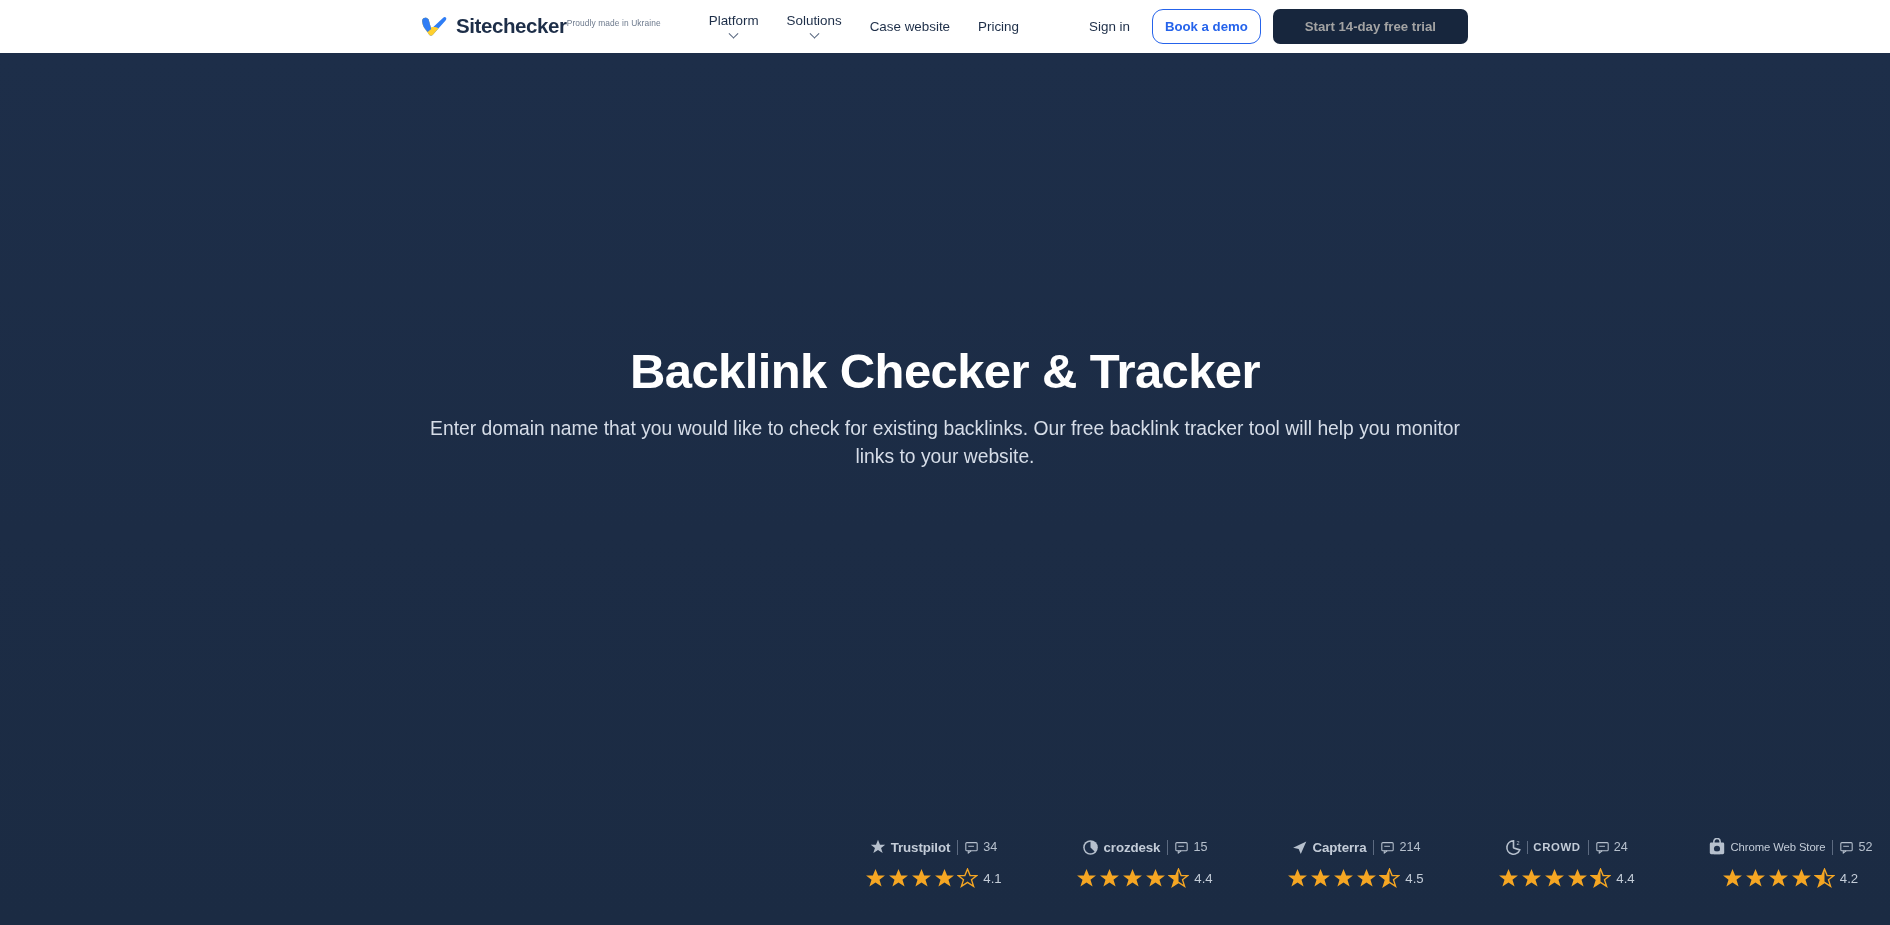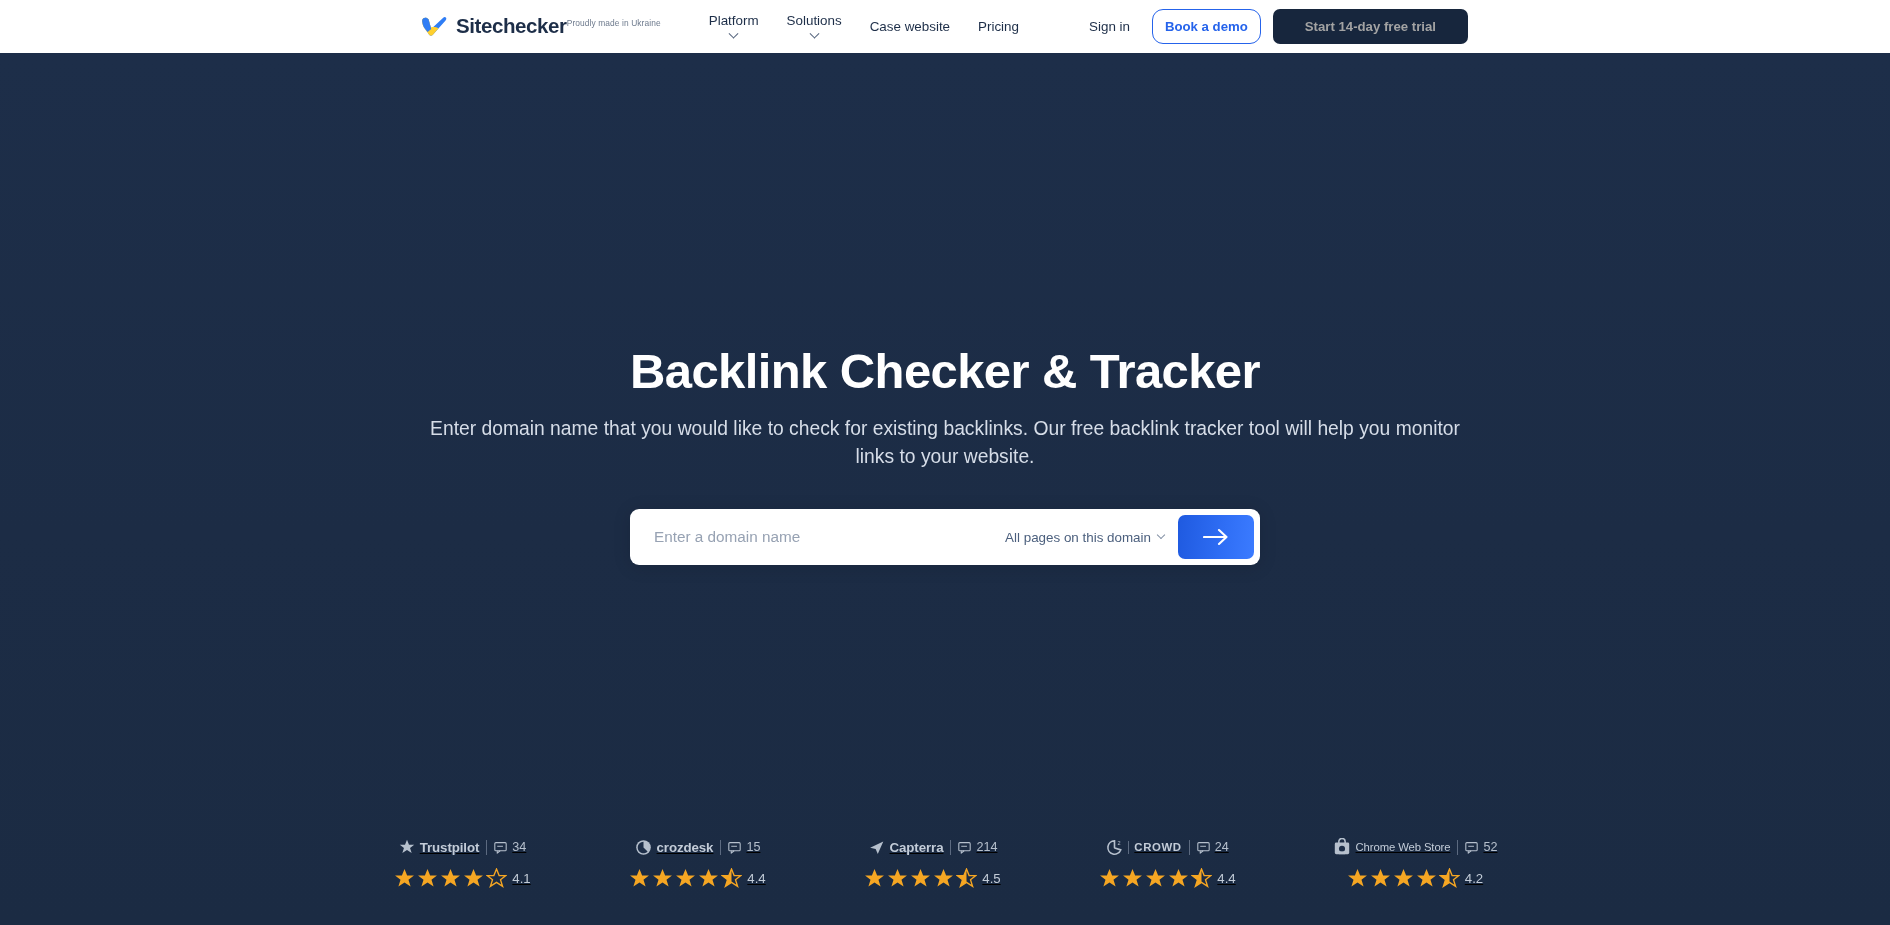--- a/index.html
+++ b/index.html
@@ -212,23 +212,22 @@
   }
   .go-btn svg { display: block; }
 
   
   .ratings {
     position: absolute;
     top: 784px;
     left: 0;
     width: 100%;
     display: flex;
-    justify-content: center;
-    gap: 60px;
-    text-decoration: underline;
+    justify-content: flex-end;
+    gap: 36px;
   }
 
   .rating-card {
     width: 175px;
     display: flex;
     flex-direction: column;
     align-items: center;
   }
 
   .rating-head {
@@ -323,32 +322,20 @@
     <button class="btn-demo">Book a demo</button>
     <button class="btn-trial">Start 14-day free trial</button>
   </div>
 </header>
 
 <section class="hero">
 
   <h1 class="hero-title">Backlink Checker &amp; Tracker</h1>
   <p class="hero-sub">Enter domain name that you would like to check for existing backlinks. Our free backlink tracker tool will help you monitor links to your website.</p>
 
-  <div class="search-wrap">
-    <input class="domain-input" type="text" placeholder="Enter a domain name" style="">
-    <div class="scope-select">
-      <span>All pages on this domain</span>
-      <i class="scope-chev"></i>
-    </div>
-    <button class="go-btn">
-      <svg width="26" height="18" viewBox="0 0 26 18">
-        <path d="M1 9 H23 M16 2 L23.5 9 L16 16" stroke="#ffffff" stroke-width="2.1" fill="none" stroke-linecap="round" stroke-linejoin="round"></path>
-      </svg>
-    </button>
-  </div>
 
   <div class="ratings">
 
     <div class="rating-card">
       <div class="rating-head">
         <span class="brand">
           <svg width="16" height="16" viewBox="0 0 20 20">
             <path d="M10 1 L12.5 7.2 L19 7.2 L13.8 11.2 L15.8 17.5 L10 13.7 L4.2 17.5 L6.2 11.2 L1 7.2 L7.5 7.2 Z" fill="#b6c0cd"></path>
           </svg>
           <span class="brand-name">Trustpilot</span>

